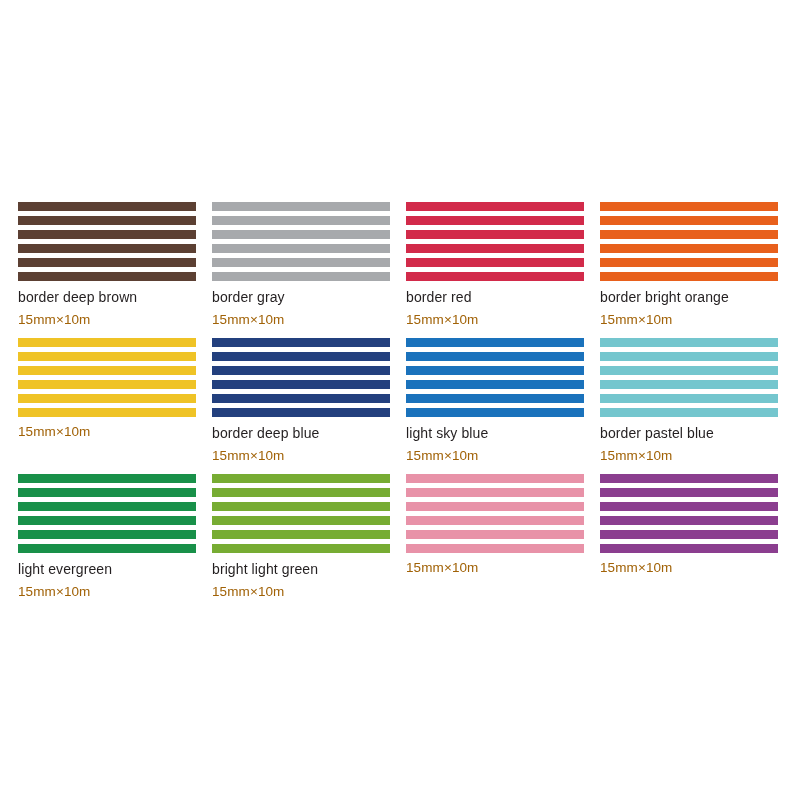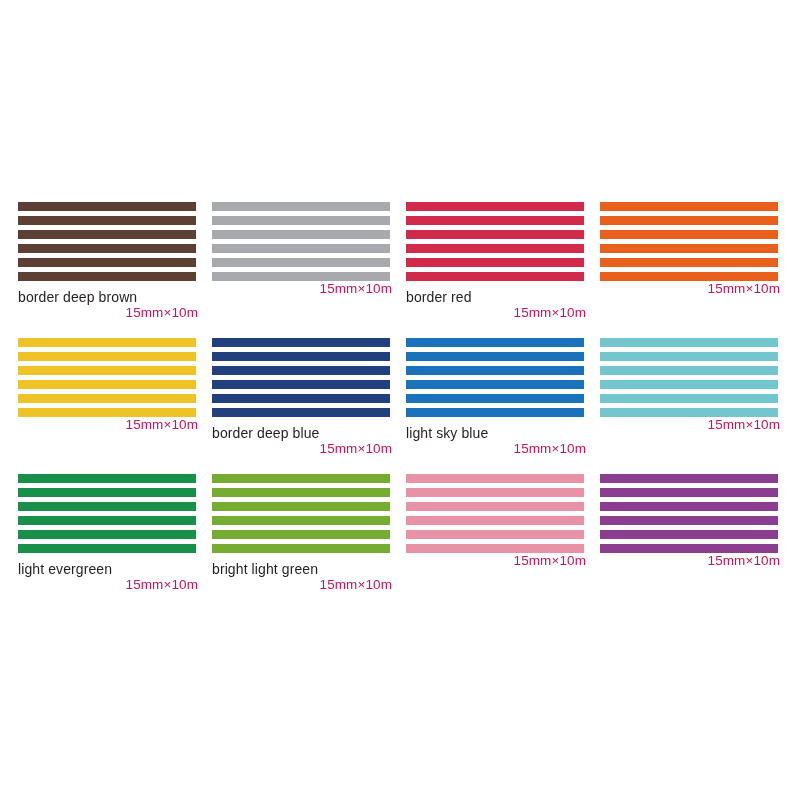--- a/index.html
+++ b/index.html
@@ -53,26 +53,26 @@
 
   .product-label {
     margin-top: 9px;
     font-size: 14px;
     line-height: 15px;
     color: #231f20;
     letter-spacing: 0.1px;
     white-space: nowrap;
   }
   .product-size {
+    margin-top: 7px;
     font-size: 13.5px;
     line-height: 15px;
-    color: #be185d;
+    color: #a16207;
     letter-spacing: 0.1px;
     white-space: nowrap;
-    text-align: right;
   }
 </style>
 </head>
 <body>
 
 <div id="catalog-grid">
     <div class="product-row">
       <div class="product-cell">
         <div class="swatch">
           <div class="stripe" style="background-color: rgb(92, 64, 51);"></div>
@@ -87,20 +87,21 @@
       </div>
       <div class="product-cell">
         <div class="swatch">
           <div class="stripe" style="background-color: rgb(167, 169, 172);"></div>
           <div class="stripe" style="background-color: rgb(167, 169, 172);"></div>
           <div class="stripe" style="background-color: rgb(167, 169, 172);"></div>
           <div class="stripe" style="background-color: rgb(167, 169, 172);"></div>
           <div class="stripe" style="background-color: rgb(167, 169, 172);"></div>
           <div class="stripe" style="background-color: rgb(167, 169, 172);"></div>
         </div>
+        <div class="product-label">border gray</div>
         <div class="product-size">15mm×10m</div>
       </div>
       <div class="product-cell">
         <div class="swatch">
           <div class="stripe" style="background-color: rgb(210, 42, 74);"></div>
           <div class="stripe" style="background-color: rgb(210, 42, 74);"></div>
           <div class="stripe" style="background-color: rgb(210, 42, 74);"></div>
           <div class="stripe" style="background-color: rgb(210, 42, 74);"></div>
           <div class="stripe" style="background-color: rgb(210, 42, 74);"></div>
           <div class="stripe" style="background-color: rgb(210, 42, 74);"></div>
@@ -110,20 +111,21 @@
       </div>
       <div class="product-cell">
         <div class="swatch">
           <div class="stripe" style="background-color: rgb(232, 96, 28);"></div>
           <div class="stripe" style="background-color: rgb(232, 96, 28);"></div>
           <div class="stripe" style="background-color: rgb(232, 96, 28);"></div>
           <div class="stripe" style="background-color: rgb(232, 96, 28);"></div>
           <div class="stripe" style="background-color: rgb(232, 96, 28);"></div>
           <div class="stripe" style="background-color: rgb(232, 96, 28);"></div>
         </div>
+        <div class="product-label">border bright orange</div>
         <div class="product-size">15mm×10m</div>
       </div>
     </div>
     <div class="product-row">
       <div class="product-cell">
         <div class="swatch">
           <div class="stripe" style="background-color: rgb(239, 195, 38);"></div>
           <div class="stripe" style="background-color: rgb(239, 195, 38);"></div>
           <div class="stripe" style="background-color: rgb(239, 195, 38);"></div>
           <div class="stripe" style="background-color: rgb(239, 195, 38);"></div>
@@ -158,20 +160,21 @@
       </div>
       <div class="product-cell">
         <div class="swatch">
           <div class="stripe" style="background-color: rgb(116, 198, 206);"></div>
           <div class="stripe" style="background-color: rgb(116, 198, 206);"></div>
           <div class="stripe" style="background-color: rgb(116, 198, 206);"></div>
           <div class="stripe" style="background-color: rgb(116, 198, 206);"></div>
           <div class="stripe" style="background-color: rgb(116, 198, 206);"></div>
           <div class="stripe" style="background-color: rgb(116, 198, 206);"></div>
         </div>
+        <div class="product-label">border pastel blue</div>
         <div class="product-size">15mm×10m</div>
       </div>
     </div>
     <div class="product-row">
       <div class="product-cell">
         <div class="swatch">
           <div class="stripe" style="background-color: rgb(24, 144, 73);"></div>
           <div class="stripe" style="background-color: rgb(24, 144, 73);"></div>
           <div class="stripe" style="background-color: rgb(24, 144, 73);"></div>
           <div class="stripe" style="background-color: rgb(24, 144, 73);"></div>

